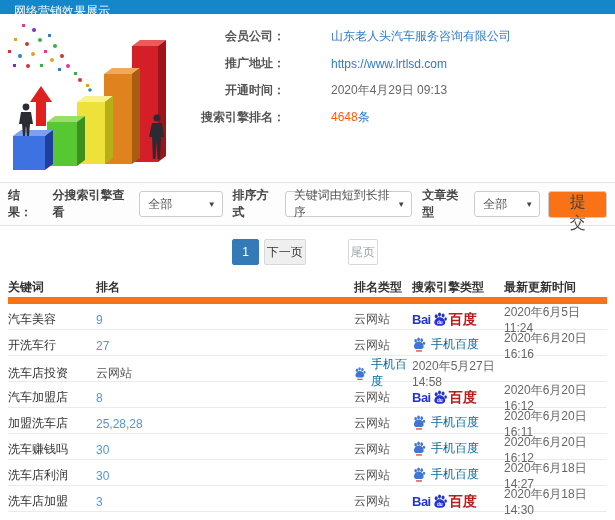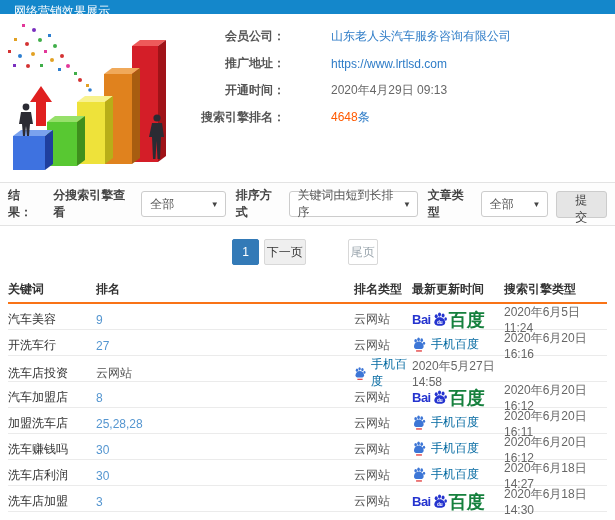--- a/index.html
+++ b/index.html
@@ -26,45 +26,45 @@
   .filter-label { font-weight:bold; color:#444; margin:0 6px 0 10px; }
   .results-label { font-weight:bold; color:#444; }
   .spacer { flex:1; }
   .select { display:inline-flex; align-items:center; justify-content:space-between;
     border:1px solid #ccc; border-radius:3px; background:#fff; height:26px;
     padding:0 6px 0 8px; color:#555; cursor:pointer; }
   .select .arr { font-size:8px; color:#444; margin-left:6px; }
   .sel-engine { width:86px; }
   .sel-sort { width:132px; }
   .sel-type { width:68px; }
-  .btn-submit { margin-left:8px; height:27px; padding:0 13px; background:#e5e5e5;
-    border:1px solid #ccc; border-radius:3px; color:#444; font-size:12px; cursor:pointer; }
+  .btn-submit { margin-left:8px; height:27px; padding:0 13px; background:#f97316;
+    border:1px solid #ccc; border-radius:3px; color:#444; font-size:16px; cursor:pointer; }
 
   
   .pagination { display:flex; justify-content:center; align-items:center; margin:13px 0 12px 0; }
   .page-item { height:26px; line-height:24px; padding:0 2px; border:1px solid #d8d8d8;
     margin-right:5px; border-radius:2px; cursor:pointer; background:#fff; }
   .page-item.active { background:#337ab7; border-color:#337ab7; color:#fff; padding:0 9px; }
   .page-item.next { background:#efefef; color:#333; }
   .page-item.last { background:#fff; color:#9aa5ad;margin-left:37px; }
 
   
   .table { padding:0 8px; }
   .trow, .thead { display:grid; grid-template-columns:88px 258px 58px 92px 1fr;
     align-items:center; }
-  .thead { font-weight:bold; color:#333; border-bottom:2px solid #f97316; height:27px; }
+  .thead { font-weight:bold; color:#333; border-bottom:7px solid #f97316; height:27px; }
   .trow { border-bottom:1px solid #ebebeb; height:26px; }
   .td.rank { color:#5596d0; cursor:pointer; }
   .td.rtype { color:#555; }
   .td.time { color:#666; }
 
   
   .bd-full { display:inline-flex; align-items:center; font-weight:bold; }
   .bd-full .bai { color:#2534cf; font-size:13px; letter-spacing:-0.5px; }
-  .bd-full .hz { color:#15803d; font-size:18px; }
+  .bd-full .hz { color:#b91c1c; font-size:14px; }
   .bd-full svg { width:16px; height:16px; margin:0 1px; }
   .bd-mobile { display:inline-flex; align-items:center; color:#0369a1; }
   .bd-mobile svg { width:14px; height:15px; margin-right:5px; }
 </style>
 </head>
 <body>
 
 <div class="topbar">
   <span>网络营销效果展示</span>
 </div>
@@ -183,22 +183,22 @@
   <span class="page-item active">1</span>
   <span class="page-item next">下一页</span>
   <span class="page-item last">尾页</span>
 </div>
 
 <div class="table">
   <div class="thead">
     <div class="td">关键词</div>
     <div class="td">排名</div>
     <div class="td">排名类型</div>
+    <div class="td">搜索引擎类型</div>
     <div class="td">最新更新时间</div>
-    <div class="td">搜索引擎类型</div>
   </div>
   <div id="tbody">
   <div class="trow">
     <div class="td keyword">汽车美容</div>
     <div class="td rank">9</div>
     <div class="td rtype">云网站</div>
     <div class="td engine">
       <span class="bd-full">
         <span class="bai">Bai</span>
         <svg viewBox="0 0 32 34">

